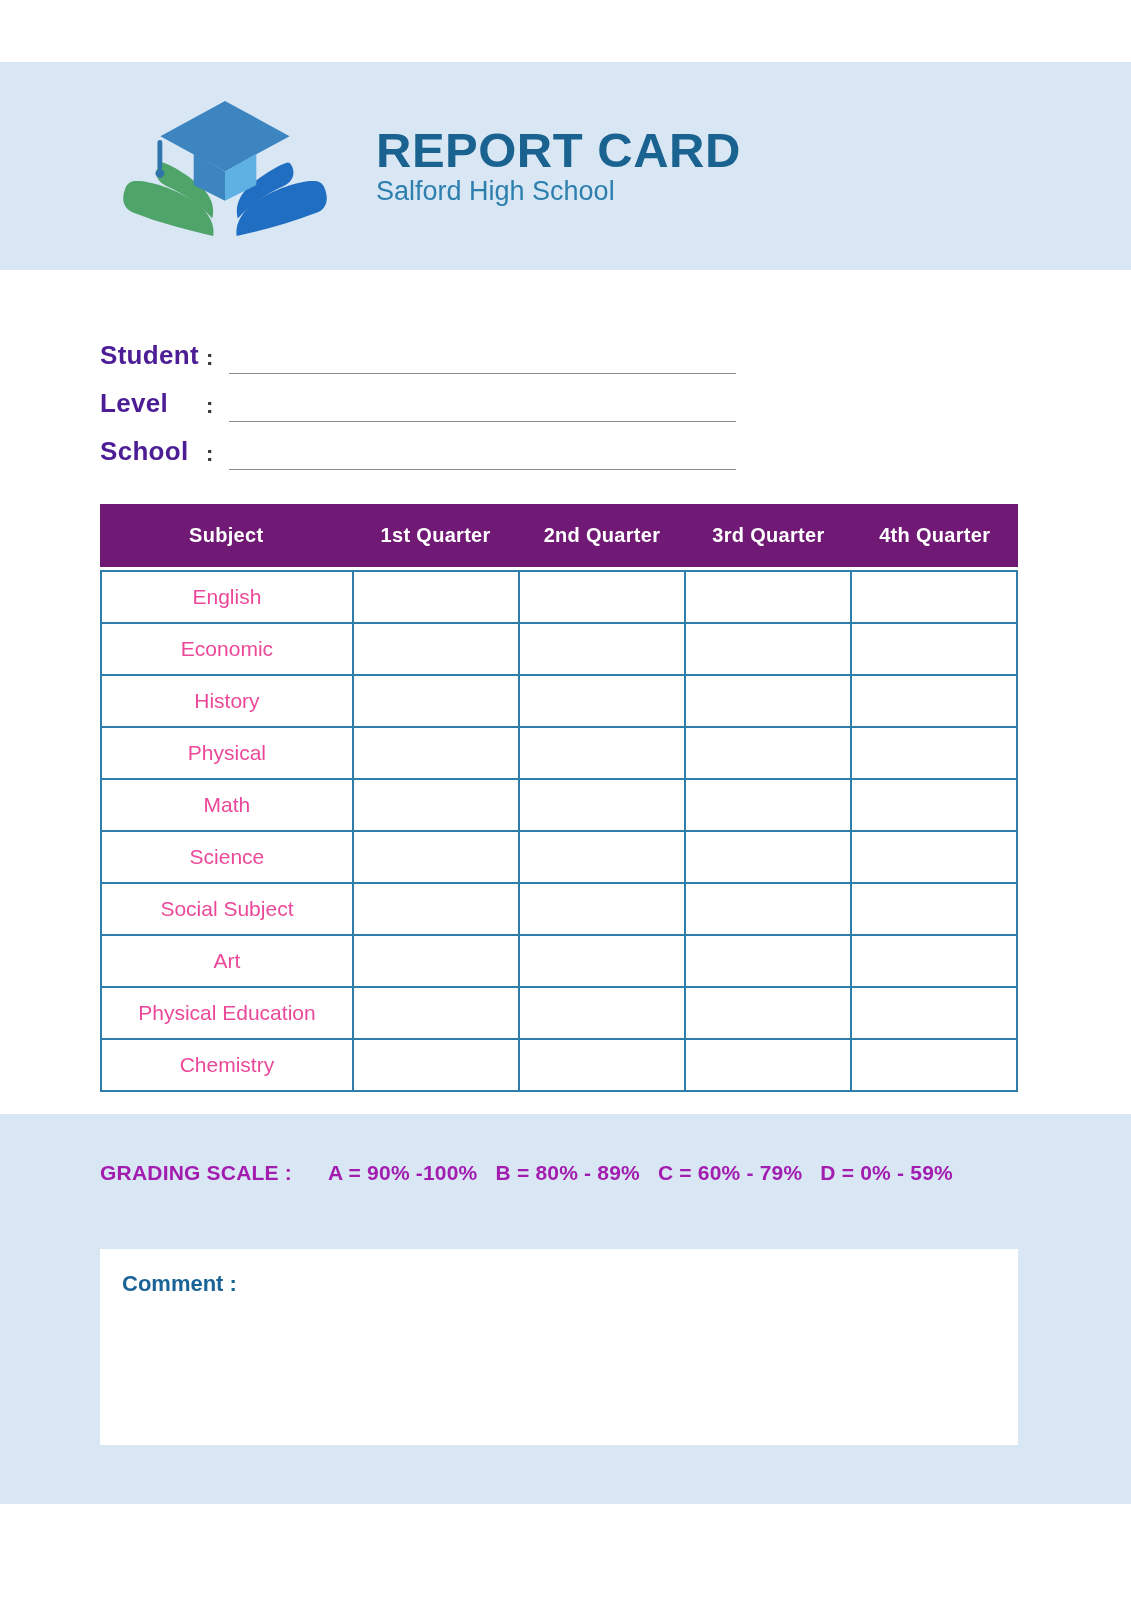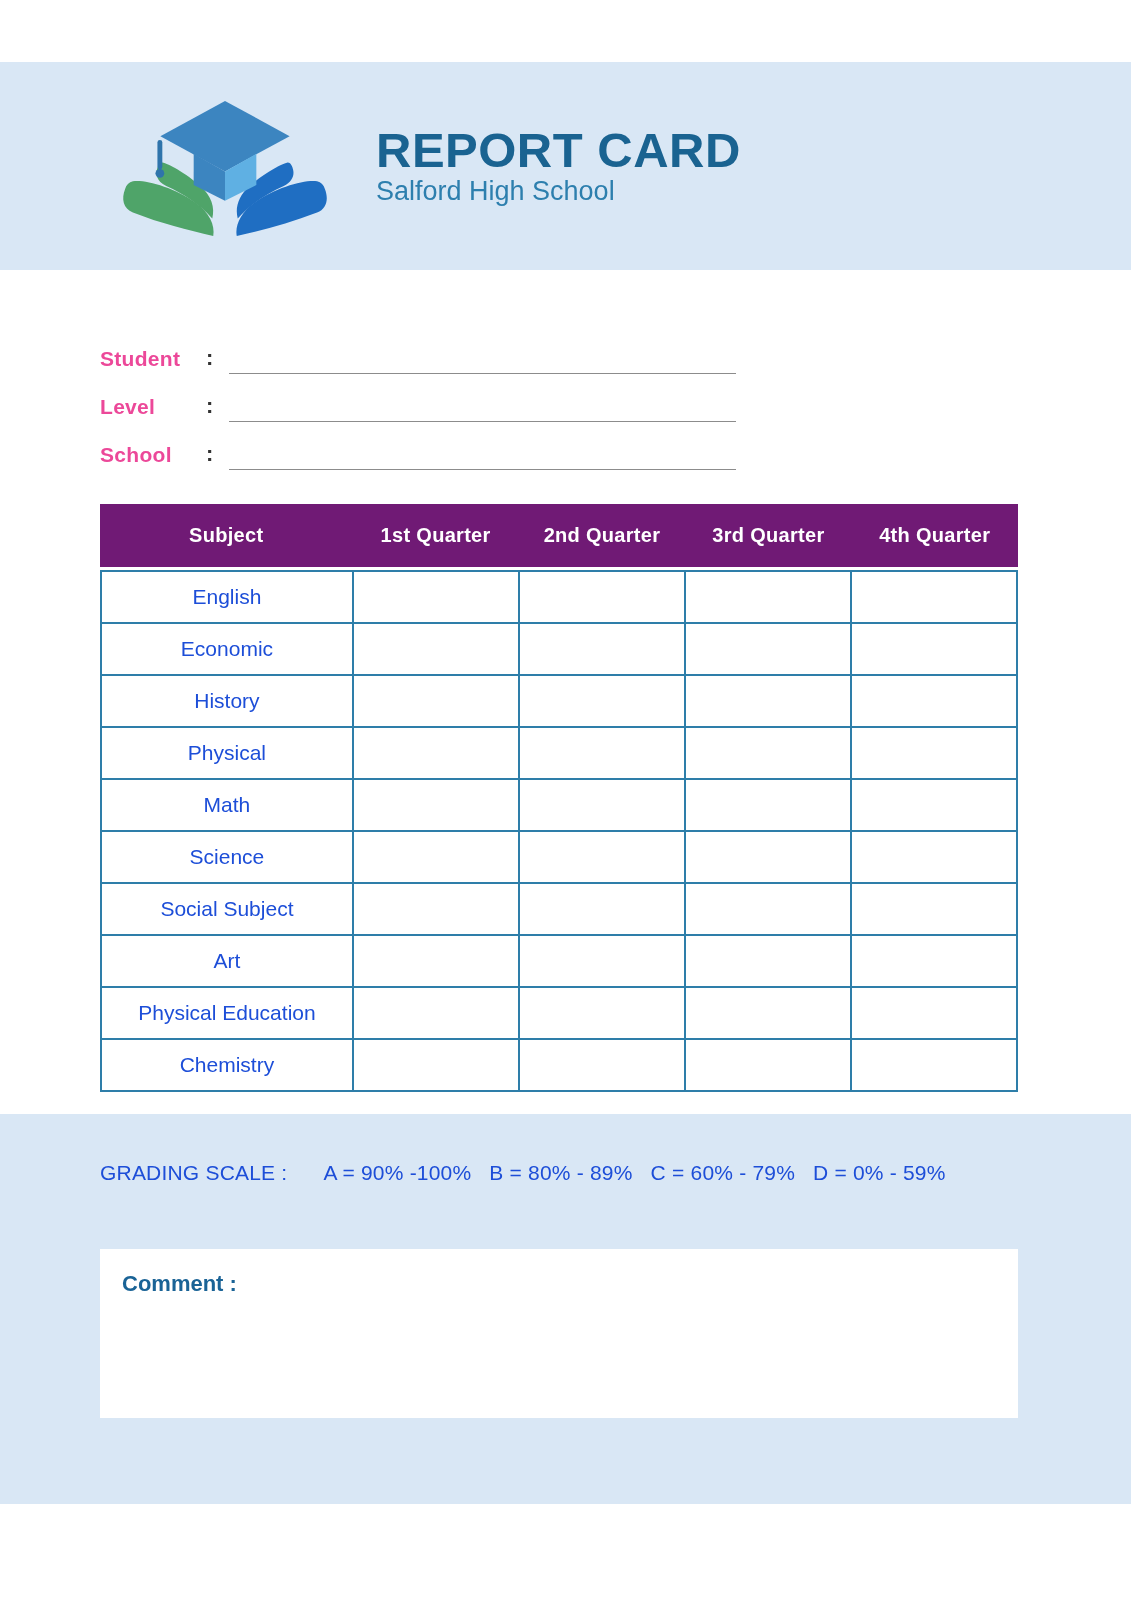--- a/index.html
+++ b/index.html
@@ -21,22 +21,22 @@
   .report-title {
     font-size: 49px; font-weight: 800; color: #1a6391;
     letter-spacing: 0.5px; line-height: 1.05;
   }
   .report-subtitle { font-size: 27px; color: #2d7fae; margin-top: 0; }
 
   
   .student-block { margin: 56px 0 0 100px; width: 636px; }
   .field-row { display: flex; align-items: flex-end; height: 48px; }
   .field-label {
-    width: 106px; font-size: 21px; font-weight: bold;
-    color: #ec4899; letter-spacing: 0.3px; padding-bottom: 3px;
+    width: 106px; font-size: 26px; font-weight: bold;
+    color: #4c1d95; letter-spacing: 0.3px; padding-bottom: 3px;
   }
   .field-colon { font-size: 22px; font-weight: bold; color: #333; padding-bottom: 3px; }
   .field-input {
     flex: 1; margin-left: 16px; height: 32px;
     border: none; border-bottom: 1.6px solid #8c8c8c;
     background: transparent; outline: none;
     font-size: 20px; color: #333; font-family: inherit;
   }
 
   
@@ -45,39 +45,39 @@
     display: flex; align-items: center; height: 63px;
     background: #701a75; margin-bottom: 3px;
     color: #ffffff; font-weight: bold; font-size: 20px; letter-spacing: 0.3px;
   }
   .col-subject { width: 27.5%; text-align: center; }
   .col-q { width: 18.125%; text-align: center; }
   table.grades-body { width: 100%; border-collapse: collapse; table-layout: fixed; }
   .grades-body td { border: 2px solid #2e7ea9; height: 52px; background: #ffffff; }
   .grades-body td.subject-cell {
     width: 27.5%; text-align: center;
-    font-size: 21px; color: #1d4ed8;
+    font-size: 21px; color: #ec4899;
   }
   .grades-body td.grade-cell { width: 18.125%; }
 
   
   .bottom-band {
     margin-top: 22px; height: 390px;
     background: #d9e7f5;
     padding: 47px 0 0 100px;
   }
   .grading-line {
     display: flex; align-items: baseline;
-    font-weight: normal; font-size: 21px; color: #1d4ed8; letter-spacing: 0.2px;
+    font-weight: bold; font-size: 21px; color: #a21caf; letter-spacing: 0.2px;
   }
   .grading-label { margin-right: 36px; }
   .grading-item { margin-right: 18px; }
 
   .comment-box {
-    margin-top: 64px; width: 918px; height: 169px;
+    margin-top: 64px; width: 918px; height: 196px;
     background: #ffffff; padding: 22px 24px 0 22px;
   }
   .comment-label { font-size: 22px; font-weight: bold; color: #1a6396; }
   .comment-input {
     width: 100%; height: 128px; margin-top: 8px;
     border: none; outline: none; resize: none;
     background: transparent; font-size: 20px; color: #333;
     font-family: inherit;
   }
 </style>

